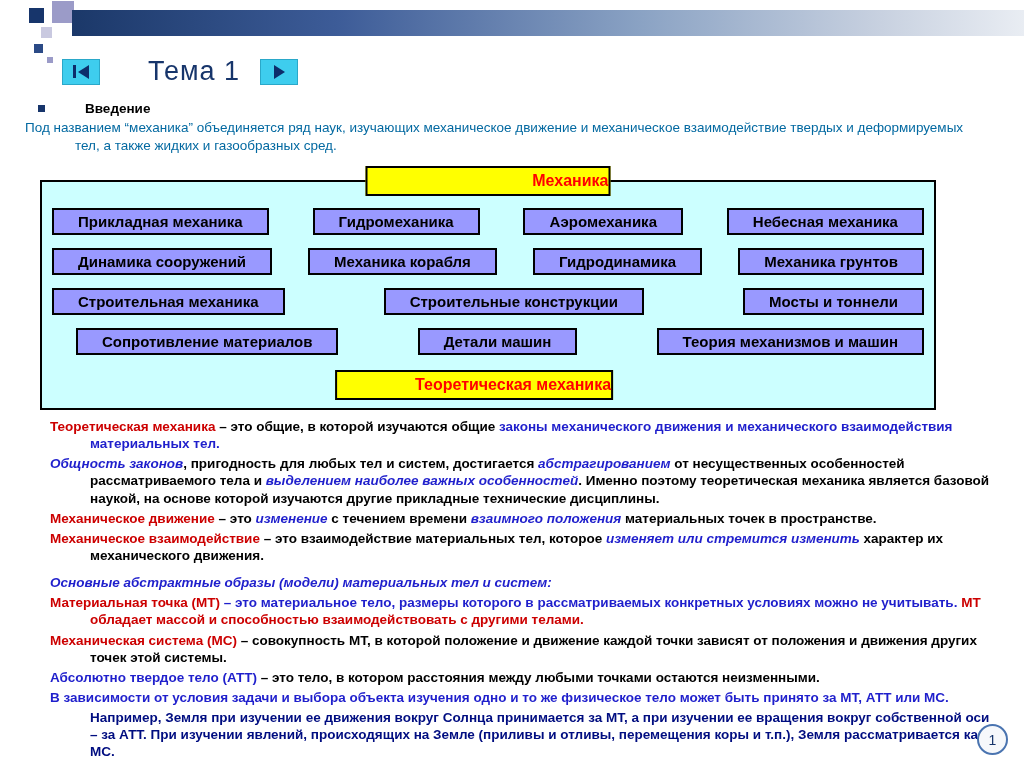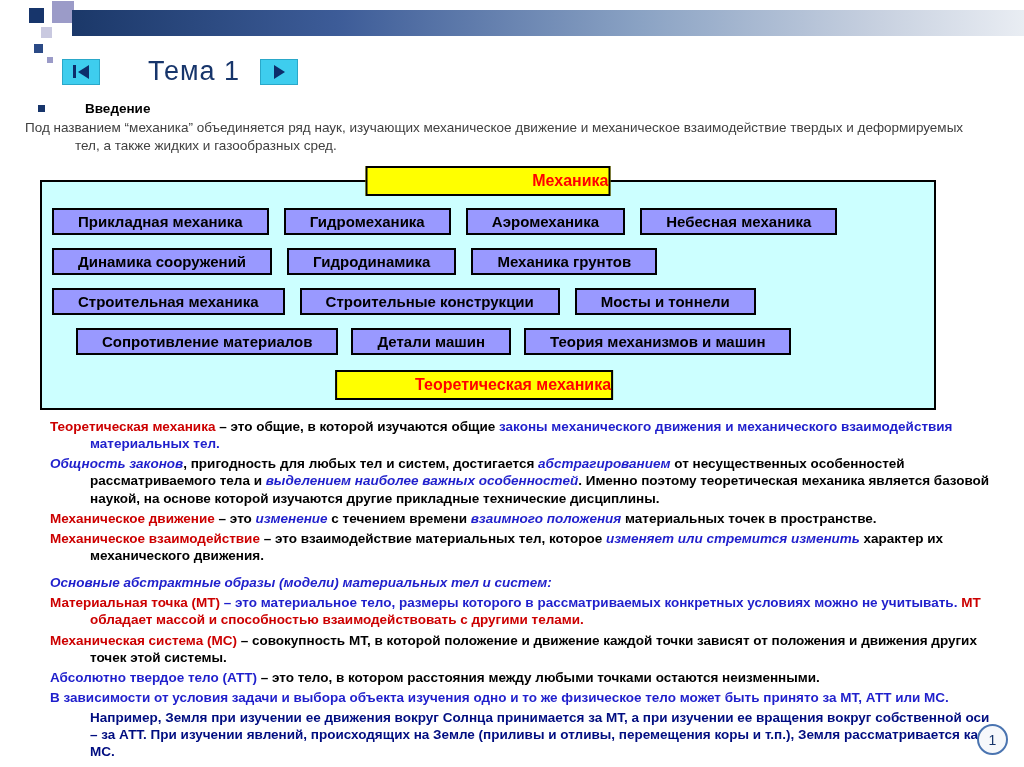--- a/index.html
+++ b/index.html
@@ -33,37 +33,37 @@
   .tri-left  { width:0; height:0; border-top:7px solid transparent; border-bottom:7px solid transparent; border-right:11px solid #0d2d6b; }
   .tri-right { width:0; height:0; border-top:7px solid transparent; border-bottom:7px solid transparent; border-left:11px solid #0d2d6b; }
   .slide-title { font-size:27px; color:#17356b; letter-spacing:1px;margin-left:28px; }
 
   
   .bullet-row { position:absolute; left:38px; top:101px; display:flex; align-items:flex-start; }
   .bullet-sq { width:7px; height:7px; background:#17356b; margin-top:4px; }
   .bullet-label { margin-left:40px; font-weight:bold; font-size:13.5px; color:#000; }
   .intro-text {
     position:absolute; left:25px; top:119px; width:952px;
-    font-size:13.5px; color:#404040; line-height:1.3;
+    font-size:13.5px; color:#0369a1; line-height:1.3;
     padding-left:50px; text-indent:-50px;
   }
 
   
   .diagram {
     position:absolute; left:40px; top:180px; width:896px; height:230px;
     background:#ccffff; border:2px solid #000;
   }
   .diag-root, .diag-bottom {
     position:absolute; background:#ffff00; border:2px solid #000;
     color:#ff0000; font-weight:bold; font-size:16px; text-align:right; padding:4px 0;
   }
   .diag-root   { left:50%; transform:translateX(-50%); top:-16px; width:245px; }
   .diag-bottom { left:50%; transform:translateX(-55%); bottom:8px; width:278px; }
   .diag-rows { position:absolute; top:26px; left:10px; right:10px; display:flex; flex-direction:column; gap:13px; }
-  .diag-row { display:flex; gap:15px; }
+  .diag-row { display:flex; gap:15px;justify-content:space-between; }
   .diag-row.row-3 { margin-left:24px; gap:13px; }
   .diag-box {
     background:#9999ff; border:2px solid #000; color:#000;
     font-weight:bold; font-size:15px; padding:3px 24px; white-space:nowrap;
   }
 
   
   .body-text {
     position:absolute; left:28px; top:418px; width:966px;
     font-size:13.5px; font-weight:bold; line-height:1.27;
@@ -119,20 +119,21 @@
   <div class="diag-root">Механика</div>
   <div class="diag-rows">
       <div class="diag-row row-0">
         <div class="diag-box">Прикладная механика</div>
         <div class="diag-box">Гидромеханика</div>
         <div class="diag-box">Аэромеханика</div>
         <div class="diag-box">Небесная механика</div>
       </div>
       <div class="diag-row row-1">
         <div class="diag-box">Динамика сооружений</div>
+        <div class="diag-box">Механика корабля</div>
         <div class="diag-box">Гидродинамика</div>
         <div class="diag-box">Механика грунтов</div>
       </div>
       <div class="diag-row row-2">
         <div class="diag-box">Строительная механика</div>
         <div class="diag-box">Строительные конструкции</div>
         <div class="diag-box">Мосты и тоннели</div>
       </div>
       <div class="diag-row row-3">
         <div class="diag-box">Сопротивление материалов</div>

